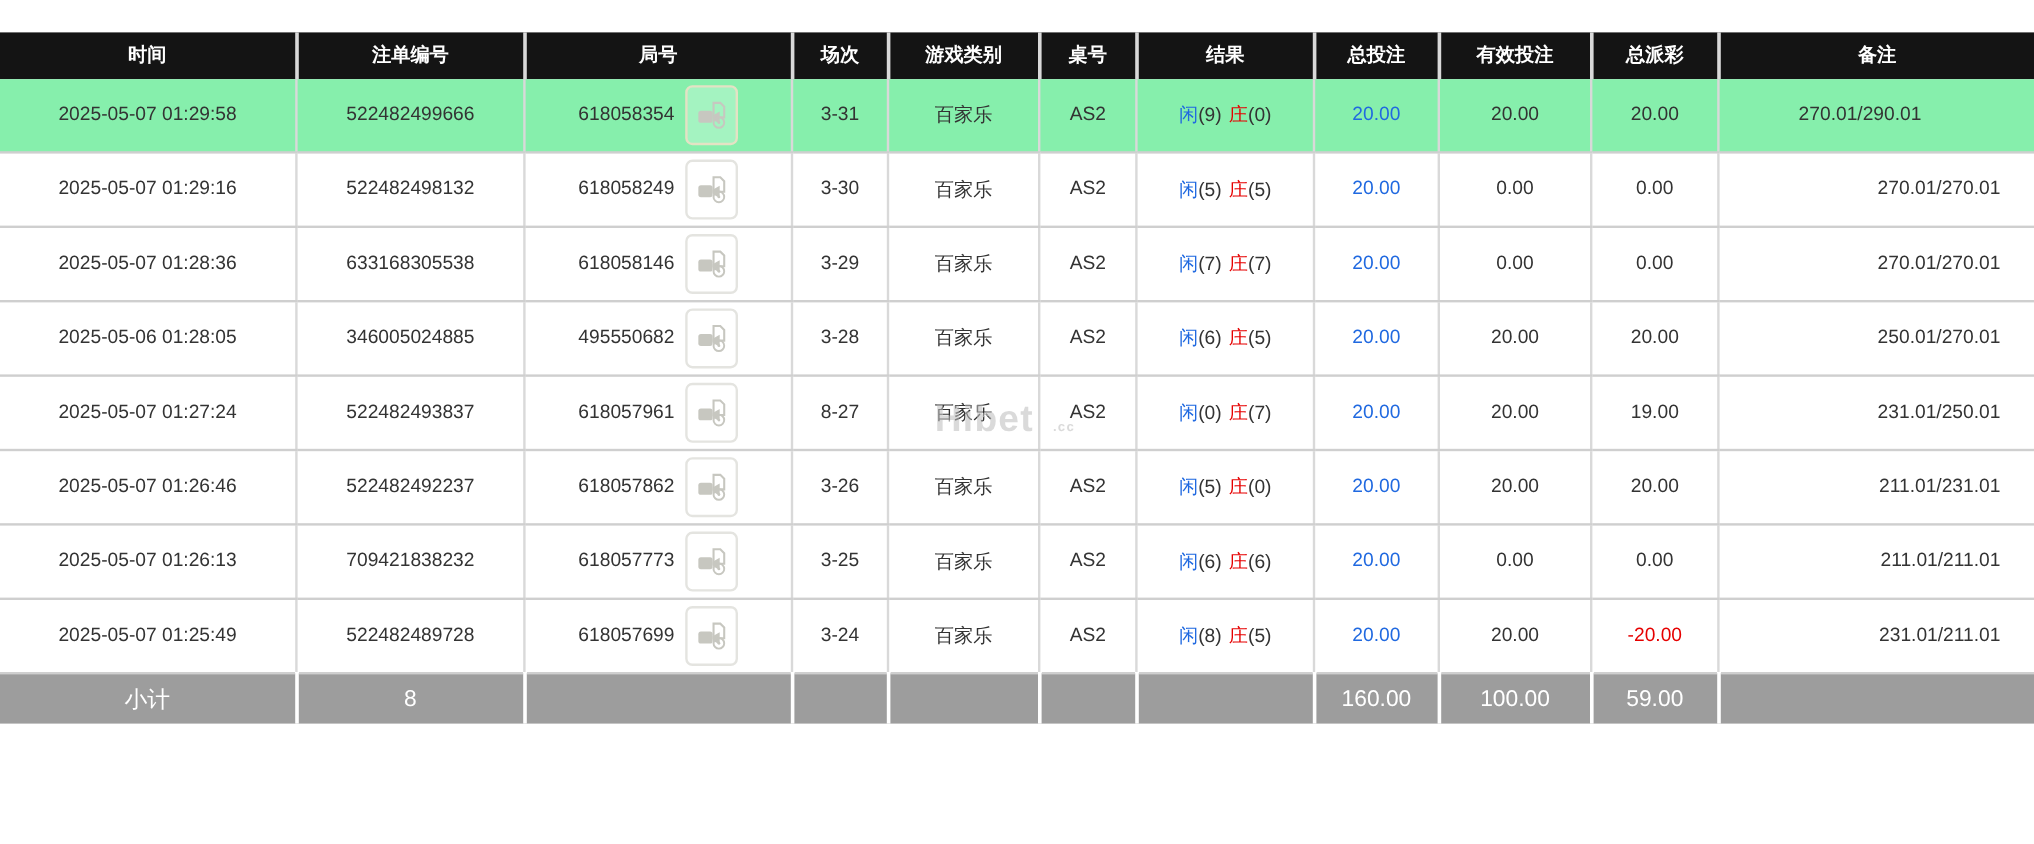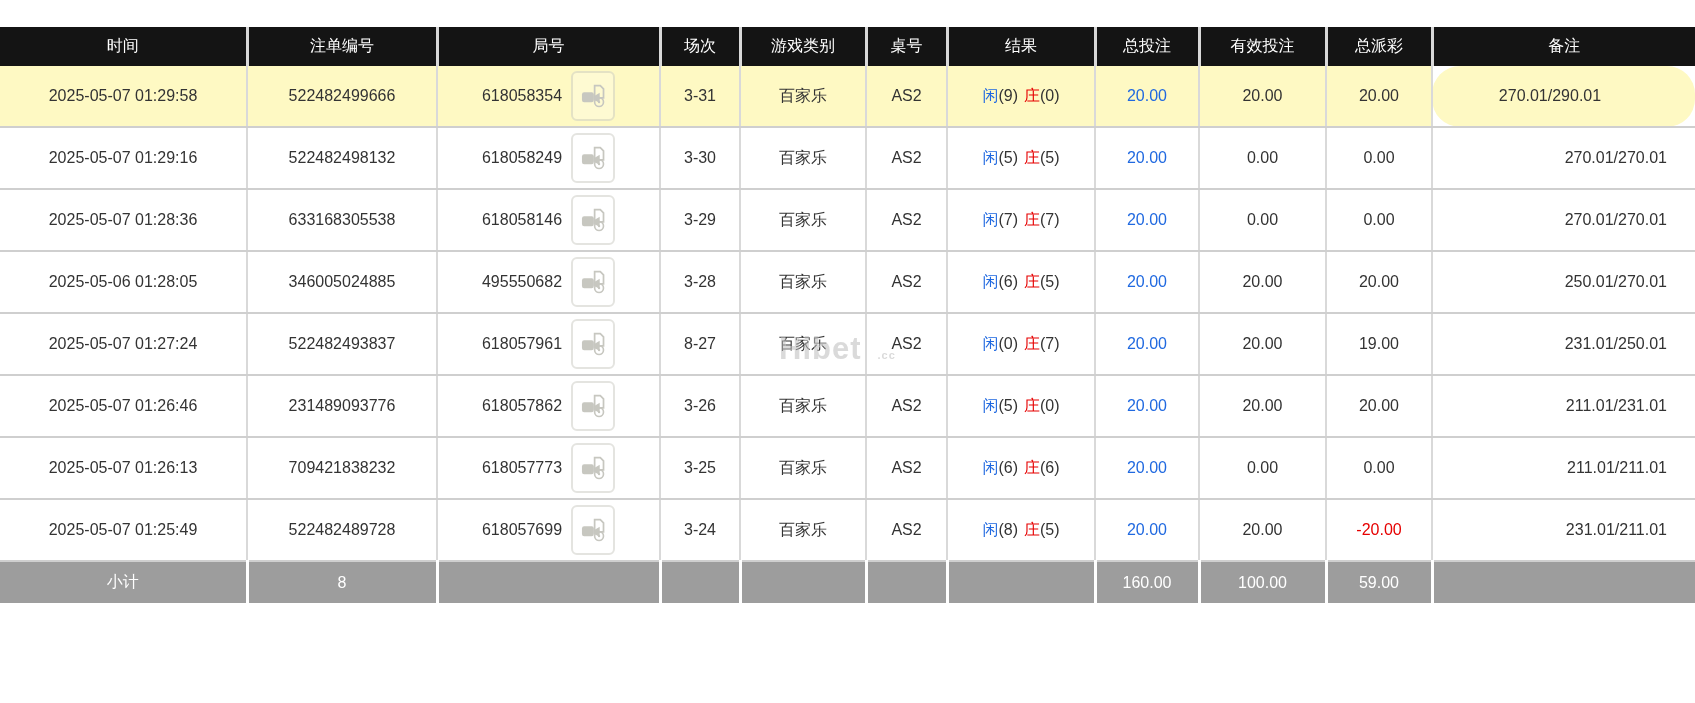--- a/index.html
+++ b/index.html
@@ -5,47 +5,47 @@
   html,body{margin:0;padding:0;}
   body{
     width:1695px;height:703px;overflow:hidden;background:#ffffff;
     font-family:"Liberation Sans","DejaVu Sans",sans-serif;position:relative;
   }
   table{
     width:1695px;table-layout:fixed;border-collapse:collapse;margin-top:27px;
   }
   
   thead th{
-    background:#141414;color:#ffffff;font-size:16px;font-weight:normal;
+    background:#141414;color:#ffffff;font-size:16px;font-weight:bold;
     height:39px;text-align:center;border-right:3px solid #d9d9d9;padding:0;
   }
   thead th:last-child{border-right:none;}
   
   tbody td{
     background:#ffffff;color:#333333;font-size:16px;text-align:center;
     height:60px;padding:0;border-right:2px solid #d9d9d9;border-bottom:2px solid #cfcfcf;
     vertical-align:middle;white-space:nowrap;
   }
   tbody td:last-child{border-right:none;}
-  tbody tr.highlight td{background:#fef9c3;text-align:center;}
-  td.remark-cell{text-align:right;padding-right:28px;border-radius:28px;}
+  tbody tr.highlight td{background:#86efac;text-align:center;}
+  td.remark-cell{text-align:right;padding-right:28px;}
   .c-blue{color:#2069e0;}
   .c-red{color:#e60000;}
   .banker-label{margin-left:6px;}
   
   .round-wrap{display:inline-flex;align-items:center;gap:9px;}
   .video-btn{
     display:inline-flex;align-items:center;justify-content:center;
     width:40px;height:46px;border:2px solid #e4e4e0;border-radius:6px;
     background:rgba(255,255,255,0.35);cursor:pointer;
   }
   tr.highlight .video-btn{border-color:#e4e2c4;background:rgba(255,255,255,0.25);}
   
   tfoot td{
-    background:#9d9d9d;color:#ffffff;font-size:16px;text-align:center;
+    background:#9d9d9d;color:#ffffff;font-size:19px;text-align:center;
     height:41px;padding:0;border-right:3px solid #ffffff;border-bottom:3px solid #ffffff;
     vertical-align:middle;
   }
   tfoot td:last-child{border-right:none;}
   tfoot tr:last-child td{border-bottom:none;}
   
   .watermark{
     position:absolute;left:779px;top:331px;z-index:5;pointer-events:none;
     font-size:31px;font-weight:800;color:#bdbdbd;opacity:0.55;letter-spacing:1px;
     text-shadow:0 1px 0 #ffffff;
@@ -220,21 +220,21 @@
     <td>
       <span class="c-blue">闲</span><span>(0)</span><span class="c-red banker-label">庄</span><span>(7)</span>
     </td>
     <td class="c-blue">20.00</td>
     <td>20.00</td>
     <td>19.00</td>
     <td class="remark-cell">231.01/250.01</td>
   </tr>
       <tr>
     <td>2025-05-07 01:26:46</td>
-    <td>231489093776</td>
+    <td>522482492237</td>
     <td>
       <span class="round-wrap">
         <span>618057862</span>
         <span class="video-btn">
           <svg width="26" height="26" viewBox="0 0 24 24">
             <path d="M13.5 2.5 h5.2 l3 3 v8.2 h-8.2 z" fill="none" stroke="#c7c7c0" stroke-width="1.6"></path>
             <rect x="1.8" y="8.6" width="11" height="9.2" rx="2" fill="#c7c7c0"></rect>
             <path d="M12.8 12.2 l5.4-3.1 v9.4 l-5.4-3.1 z" fill="#c7c7c0"></path>
             <circle cx="17.6" cy="17.6" r="4.1" fill="none" stroke="#c7c7c0" stroke-width="1.5"></circle>
             <circle cx="17.6" cy="17.6" r="1.1" fill="#c7c7c0"></circle>

